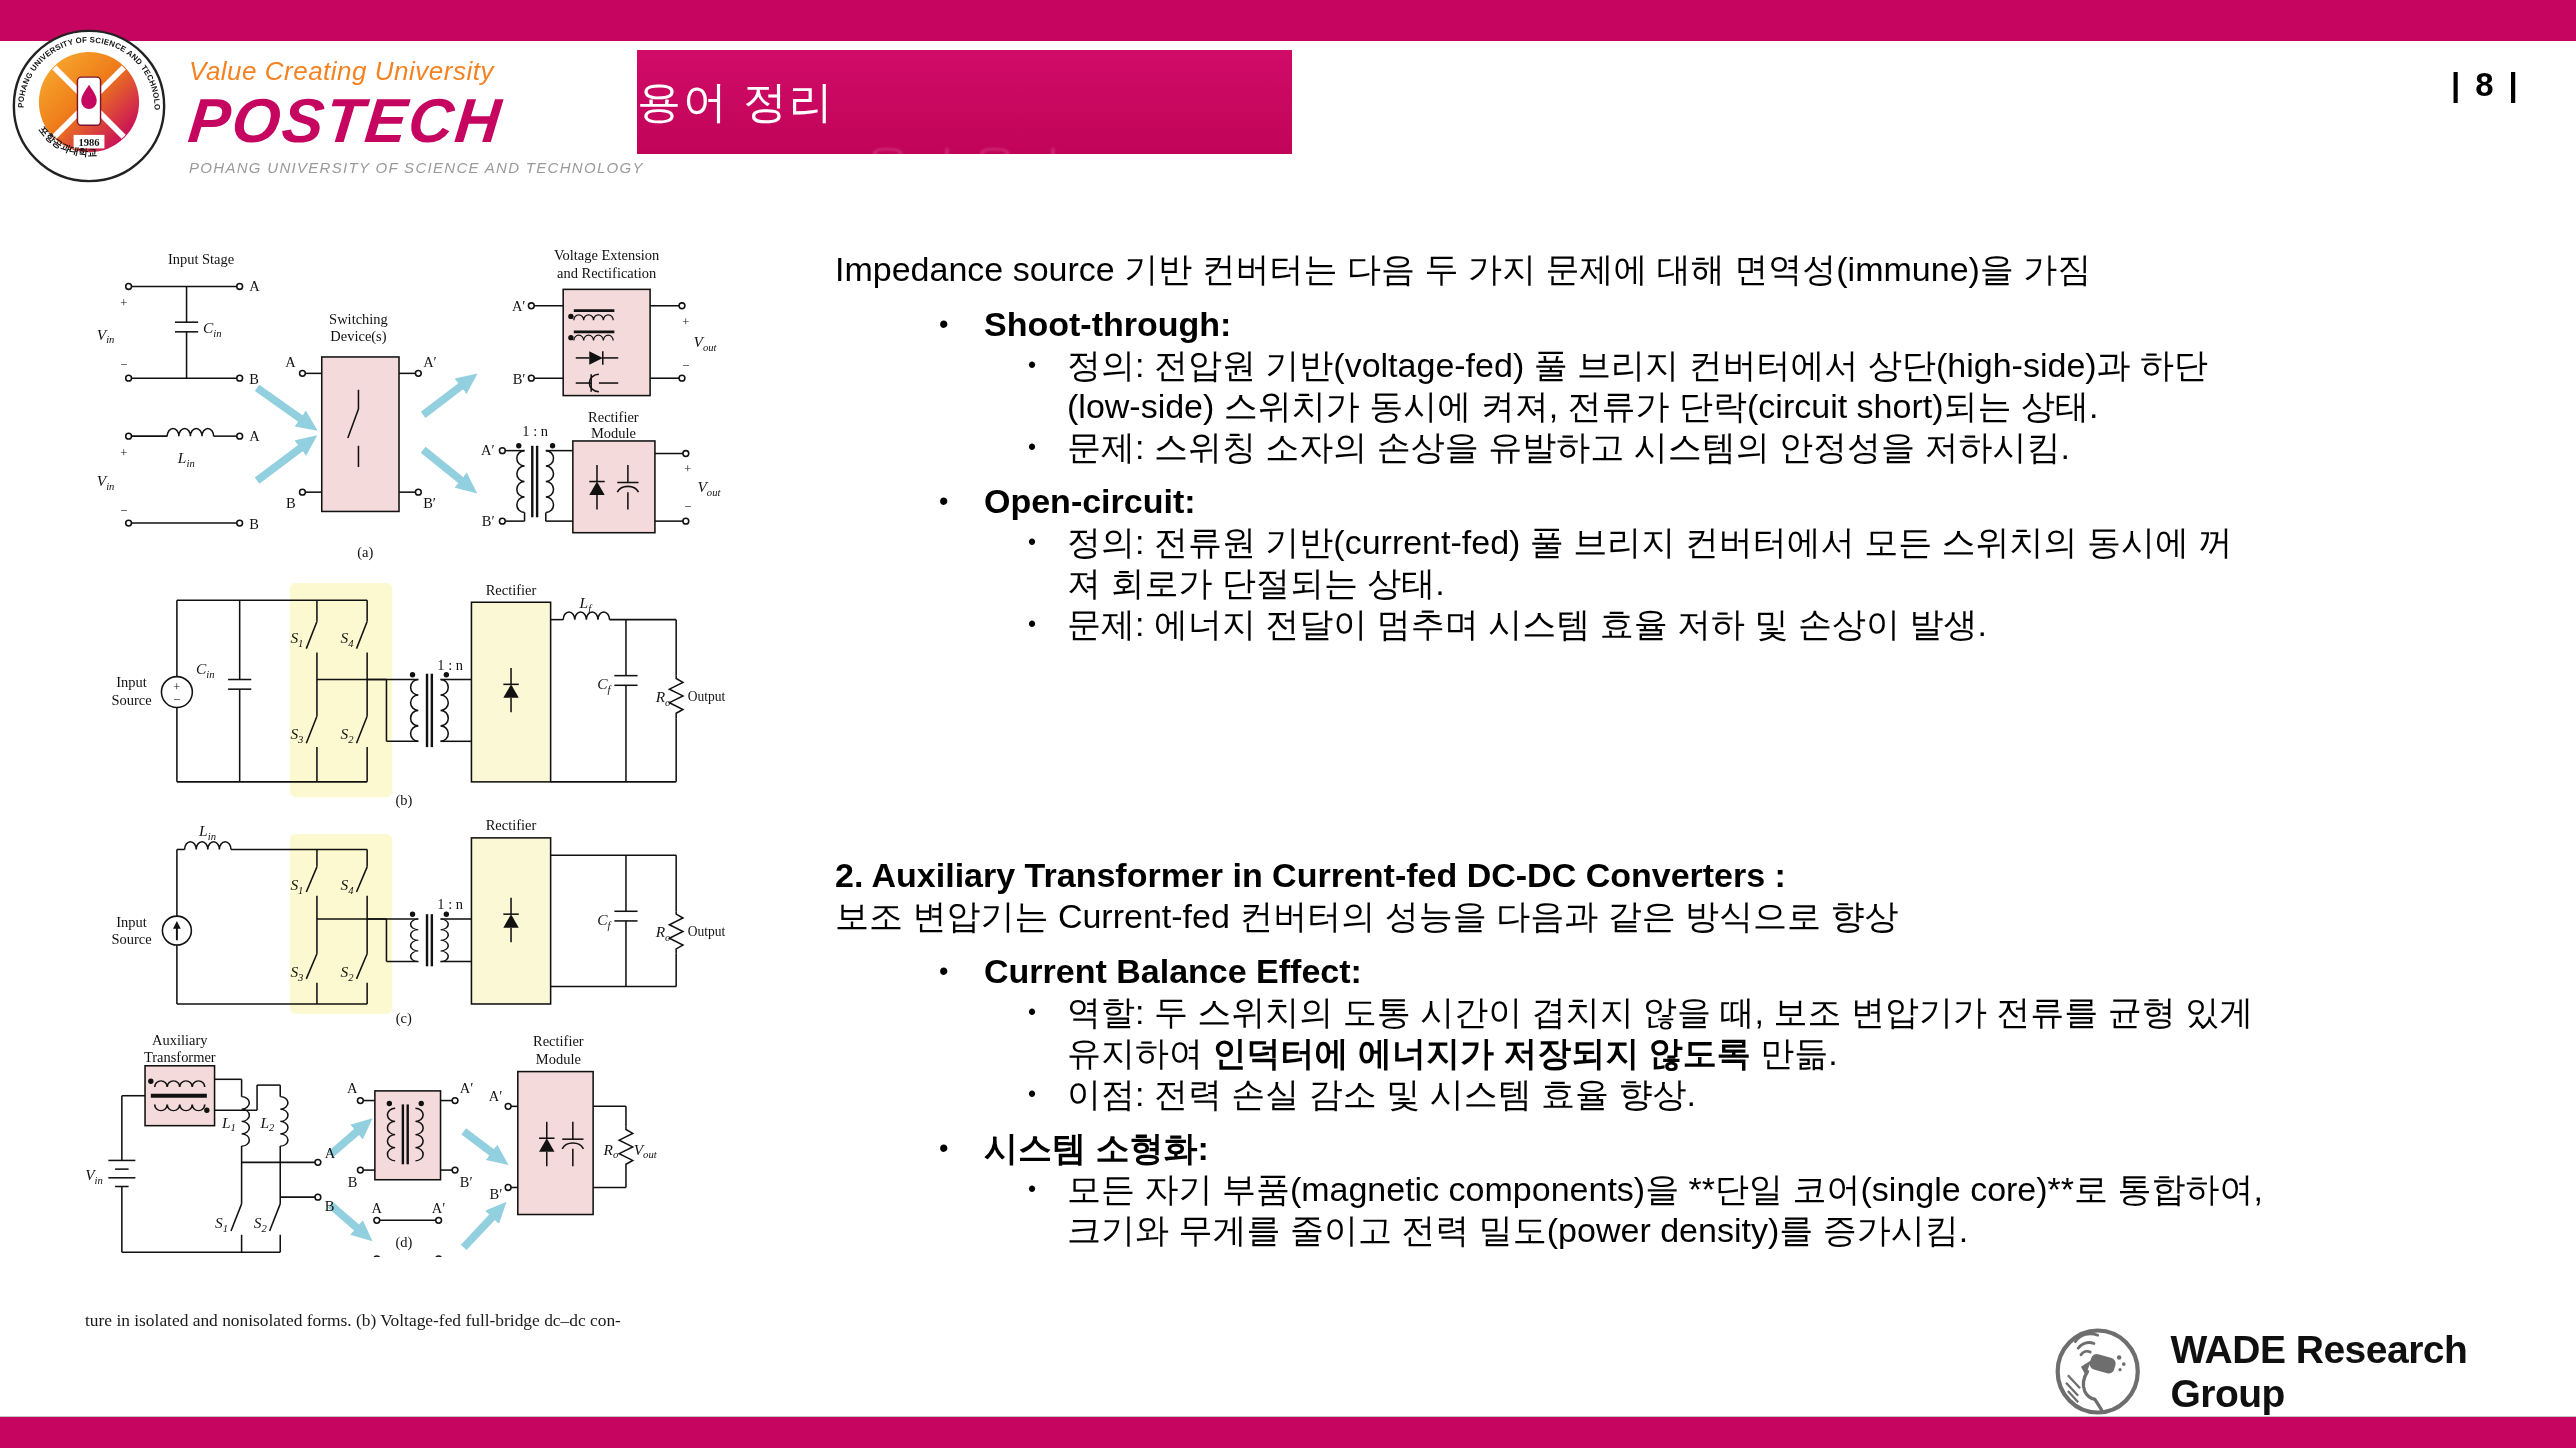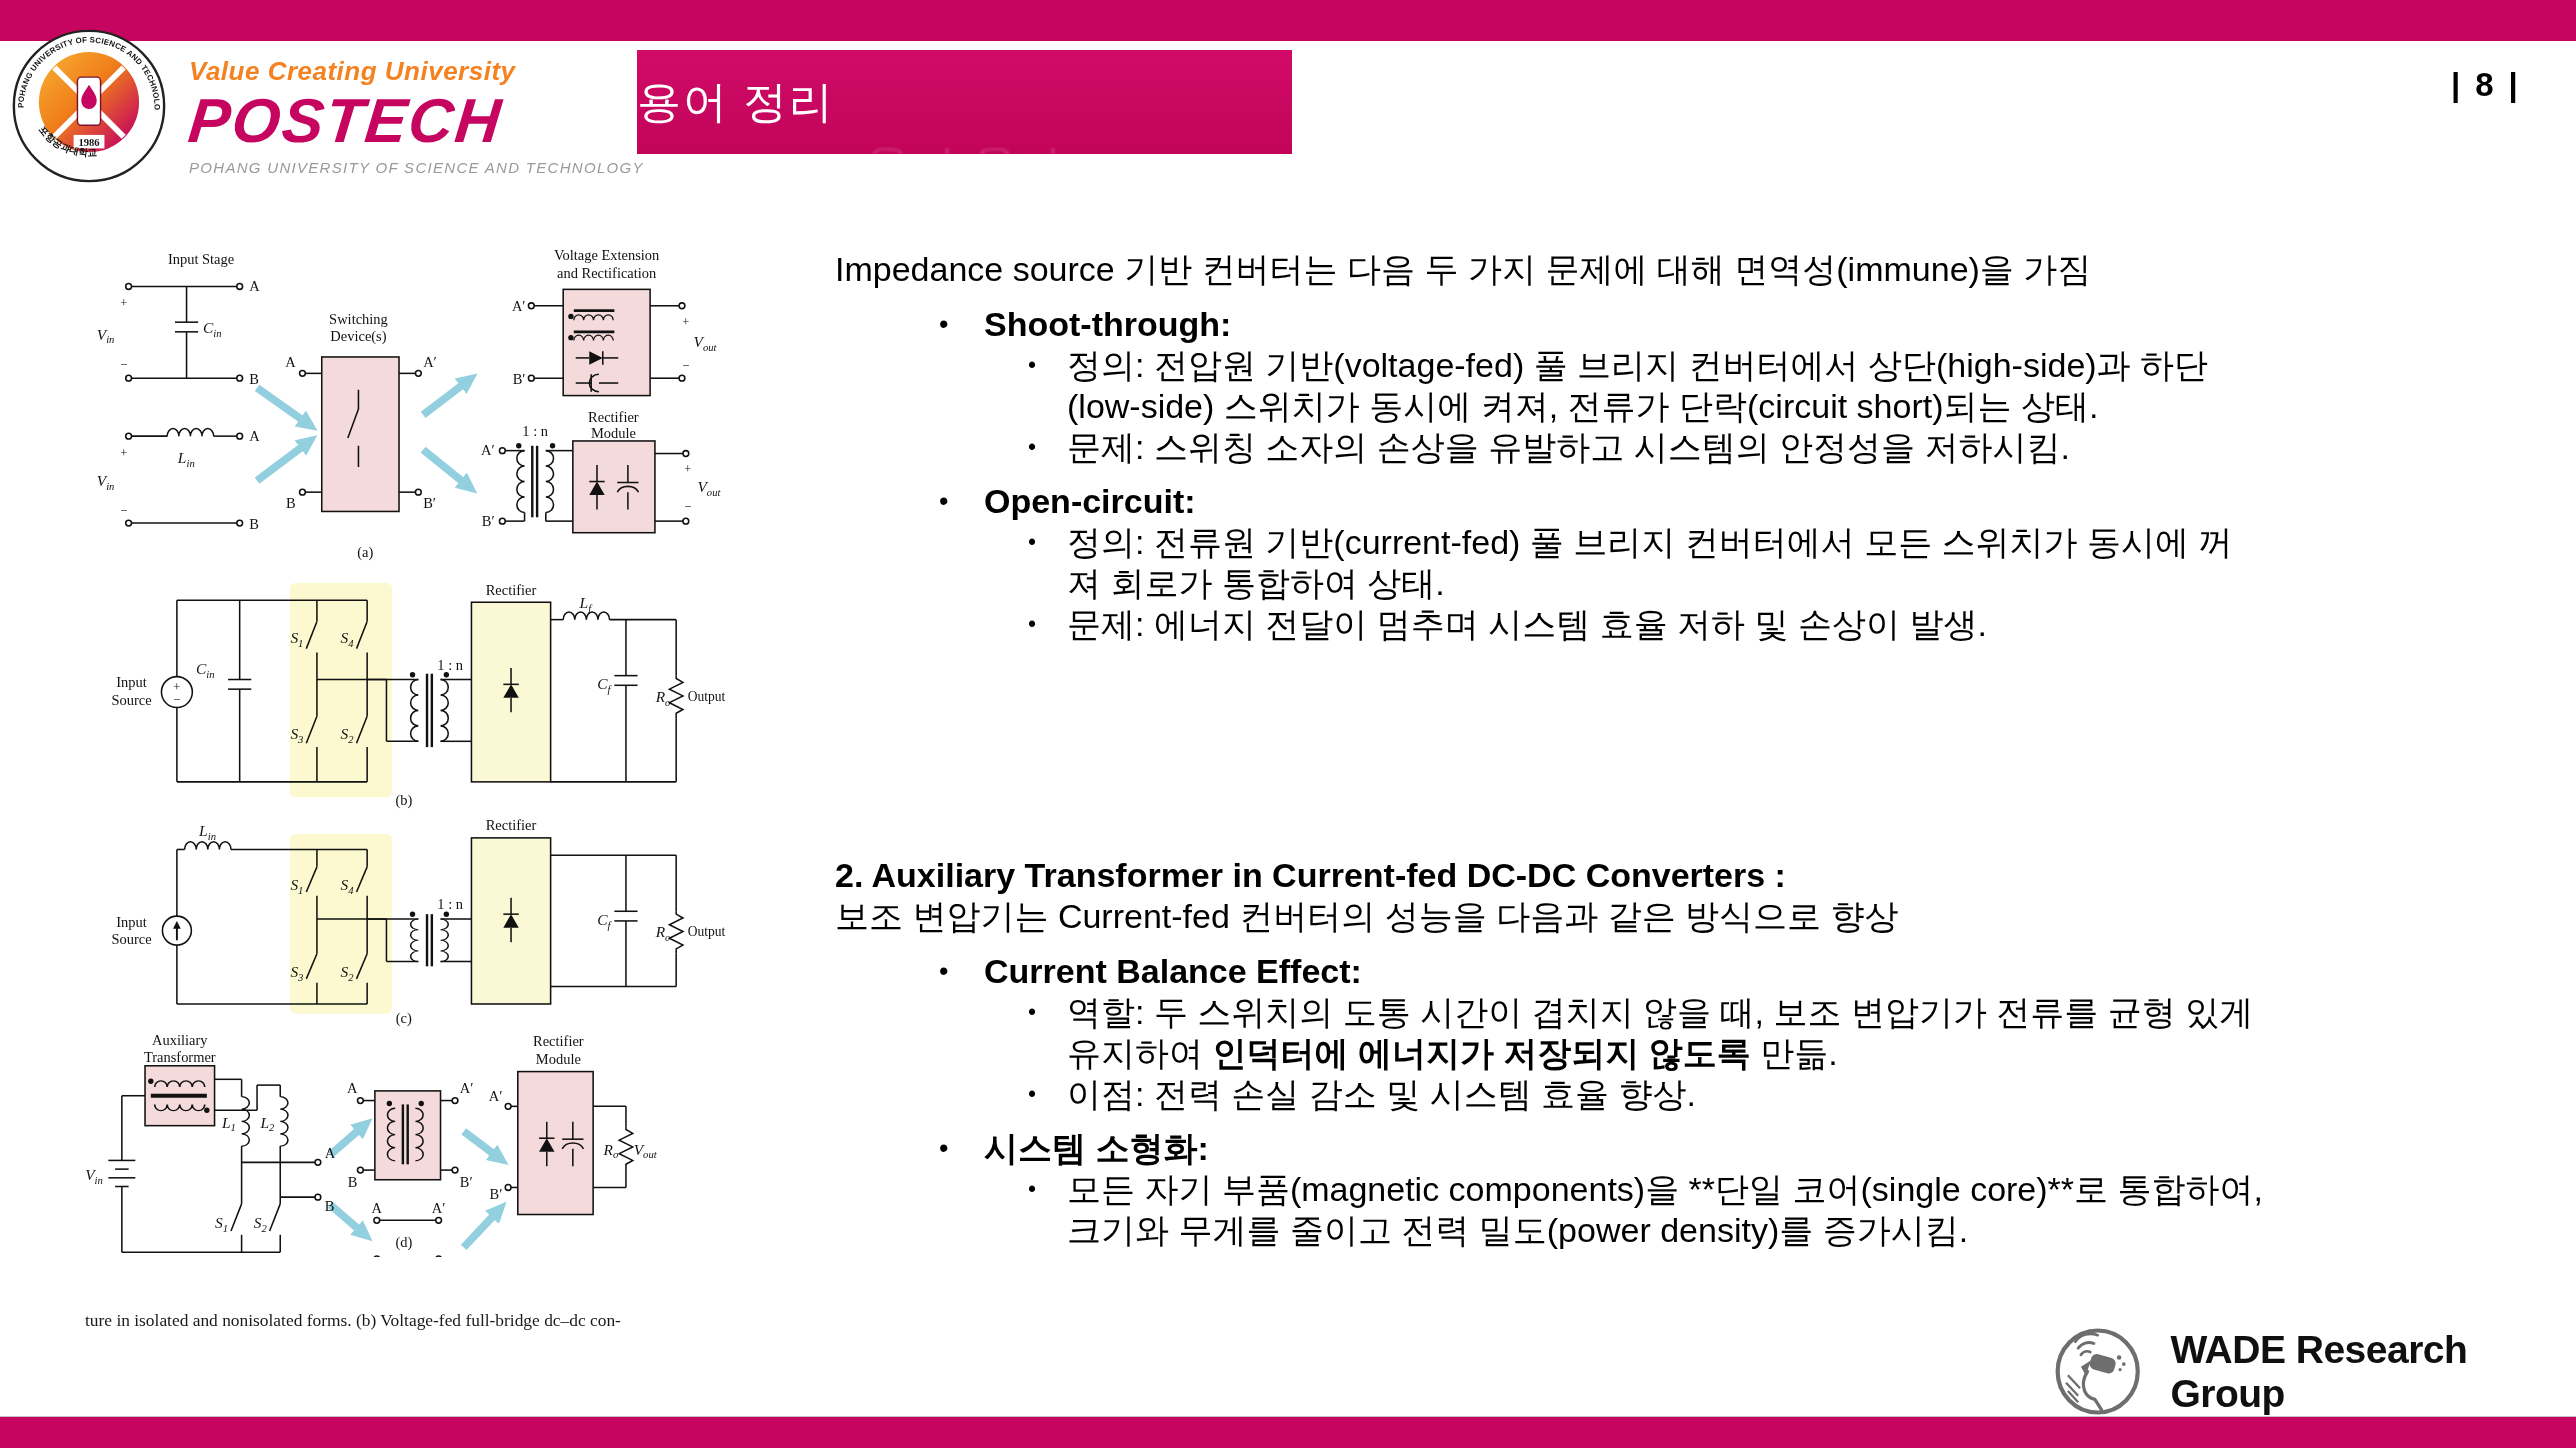--- a/index.html
+++ b/index.html
@@ -4,21 +4,21 @@
 <style>
   html,body{margin:0;padding:0;width:2576px;height:1449px;background:#fff;
     font-family:"Liberation Sans",sans-serif;position:relative;overflow:hidden}
   .slide{position:absolute;inset:0}
   .topbar{position:absolute;left:0;top:0;width:2576px;height:41px;background:#c5055f}
   .bottombar{position:absolute;left:0;top:1416px;width:2576px;height:33px;
     background:#c5055f;border-top:1.9px solid #c3c3c3;box-sizing:border-box}
   
   .seal{position:absolute;left:9.7px;top:27px}
   .brand{position:absolute;left:189px;top:56px}
-  .tagline{color:#f58220;font-style:italic;font-weight:bold;font-size:26px;letter-spacing:0.5px}
+  .tagline{color:#f58220;font-style:italic;font-weight:normal;font-size:26px;letter-spacing:0.5px}
   .wordmark{color:#c5055f;font-size:62px;font-weight:800;font-style:italic;line-height:1;
     letter-spacing:1.9px;transform:skewX(-6deg);transform-origin:left;margin-top:2.9px}
   .brand-sub{color:#9a9a9a;font-style:italic;font-size:15px;letter-spacing:1.3px;margin-top:6.8px}
   
   .titlebar{position:absolute;left:637px;top:50px;width:655px;height:104px;
     background:linear-gradient(#d00b68,#c20459);display:flex;align-items:center;
     justify-content:flex-start;overflow:hidden}
   .titlebar .main{color:#fff;font-size:44px;letter-spacing:1.9px;position:relative;z-index:2}
   .titlebar .reflect{position:absolute;left:0;right:0;top:85px;text-align:center;color:#fff;
     font-size:44px;letter-spacing:1.9px;transform:scaleY(-.8);opacity:.15;filter:blur(1px)}
@@ -493,21 +493,21 @@
       <div class="li l2">
         <span class="m2">•</span>
         <span class="txt">문제: 스위칭 소자의 손상을 유발하고 시스템의 안정성을 저하시킴.</span>
       </div>
       <div class="li l1">
         <span class="m1">•</span>
         <span class="bold">Open-circuit:</span>
       </div>
       <div class="li l2">
         <span class="m2">•</span>
-        <span class="txt">정의: 전류원 기반(current-fed) 풀 브리지 컨버터에서 모든 스위치가 동시에 꺼져 회로가 통합하여 상태.</span>
+        <span class="txt">정의: 전류원 기반(current-fed) 풀 브리지 컨버터에서 모든 스위치의 동시에 꺼져 회로가 단절되는 상태.</span>
       </div>
       <div class="li l2">
         <span class="m2">•</span>
         <span class="txt">문제: 에너지 전달이 멈추며 시스템 효율 저하 및 손상이 발생.</span>
       </div>
     </div>
 
     <div class="sec2">
       <div class="sec-h">2. Auxiliary Transformer in Current-fed DC-DC Converters :</div>
       <div>보조 변압기는 Current-fed 컨버터의 성능을 다음과 같은 방식으로 향상</div>

